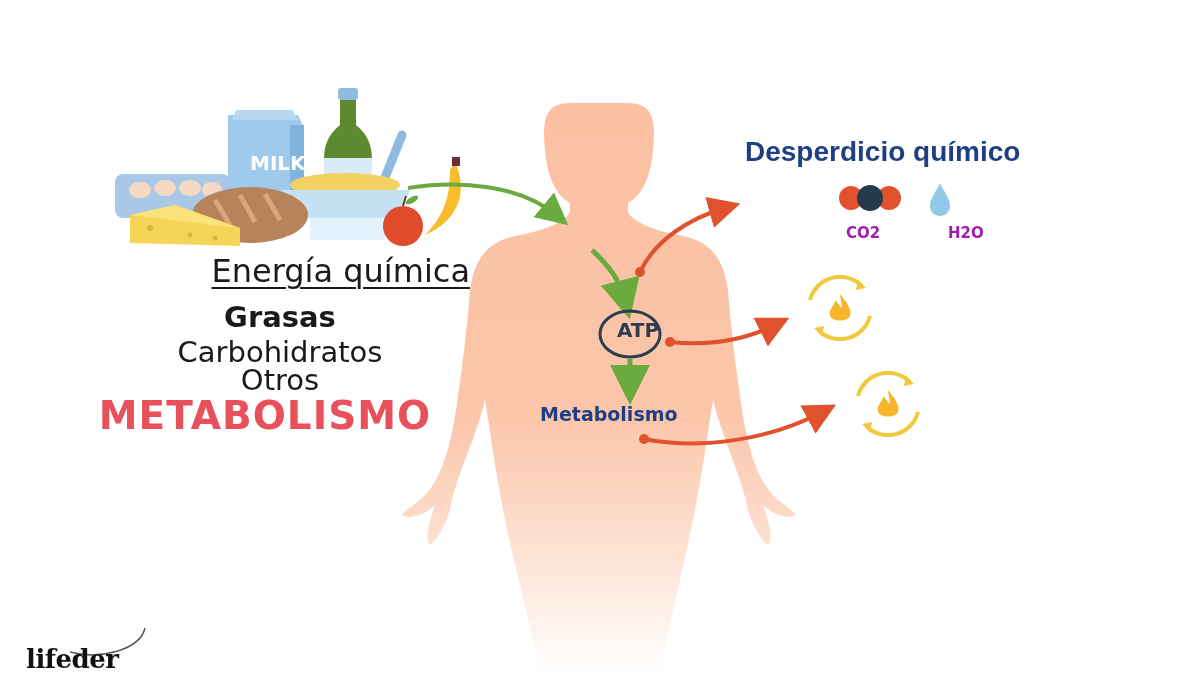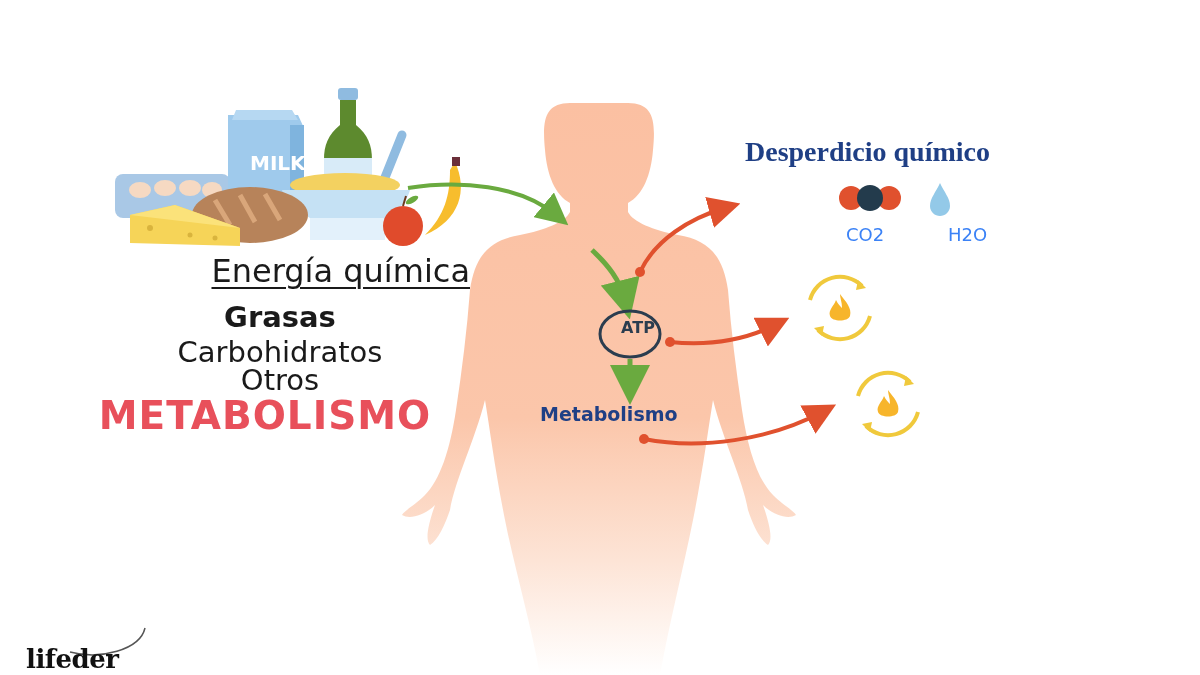--- a/index.html
+++ b/index.html
@@ -2,24 +2,24 @@
 <html><head>
 <meta charset="utf-8">
 <style>
   html, body { margin:0; padding:0; }
   body { width:1200px; height:675px; background:#ffffff; position:relative; overflow:hidden; font-family:"Liberation Sans", sans-serif; }
   .abs { position:absolute; }
   #scene { position:absolute; left:0; top:0; width:1200px; height:675px; }
   .energy-title { left:100px; top:252px; width:370px; text-align:right; font-family:"DejaVu Sans", sans-serif; font-size:32px; color:#1a1a1a; text-decoration:underline; text-decoration-thickness:2px; text-underline-offset:5px; }
   .nutrient { width:370px; left:95px; text-align:center; font-family:"DejaVu Sans", sans-serif; font-size:29px; color:#1a1a1a; line-height:29px; }
   .metab-big { left:80px; top:393px; width:370px; text-align:center; font-family:"DejaVu Sans", sans-serif; font-weight:bold; font-size:39px; color:#e8505b; letter-spacing:1px; }
-  .waste-title { left:745px; top:136px; font-family:Liberation Serif, serif; font-weight:bold; font-size:28px; color:#1f3f85; }
-  .mol-label { font-family:"DejaVu Sans", sans-serif; font-weight:normal; font-size:18px; color:#3b82f6; }
+  .waste-title { left:745px; top:136px; font-family:Liberation Sans, sans-serif; font-weight:bold; font-size:28px; color:#1f3f85; }
+  .mol-label { font-family:"DejaVu Sans", sans-serif; font-weight:bold; font-size:15px; color:#a21caf; }
   .metab-small { left:540px; top:403px; font-family:"DejaVu Sans", sans-serif; font-weight:bold; font-size:19px; color:#1f3f85; }
-  .atp-label { left:600px; top:318px; width:76px; text-align:center; font-family:"DejaVu Sans", sans-serif; font-weight:bold; font-size:16px; color:#2b3d4f; }
+  .atp-label { left:600px; top:318px; width:76px; text-align:center; font-family:"DejaVu Sans", sans-serif; font-weight:bold; font-size:20px; color:#2b3d4f; }
   .logo { left:26px; top:622px; font-family:"DejaVu Serif", serif; font-weight:bold; font-size:26px; color:#111; letter-spacing:-0.5px;margin-top:22px; }
   .logo-com { left:126px; top:644px; font-family:"DejaVu Serif", serif; font-weight:bold; font-size:11px; color:#111;margin-top:32px; }
 </style>
 </head>
 <body>
 
 <svg id="scene" viewBox="0 0 1200 675" xmlns="http://www.w3.org/2000/svg">
   <defs>
     <linearGradient id="bodyFade" x1="0" y1="0" x2="0" y2="1">
       <stop offset="0" stop-color="#fbc0a2"></stop>

